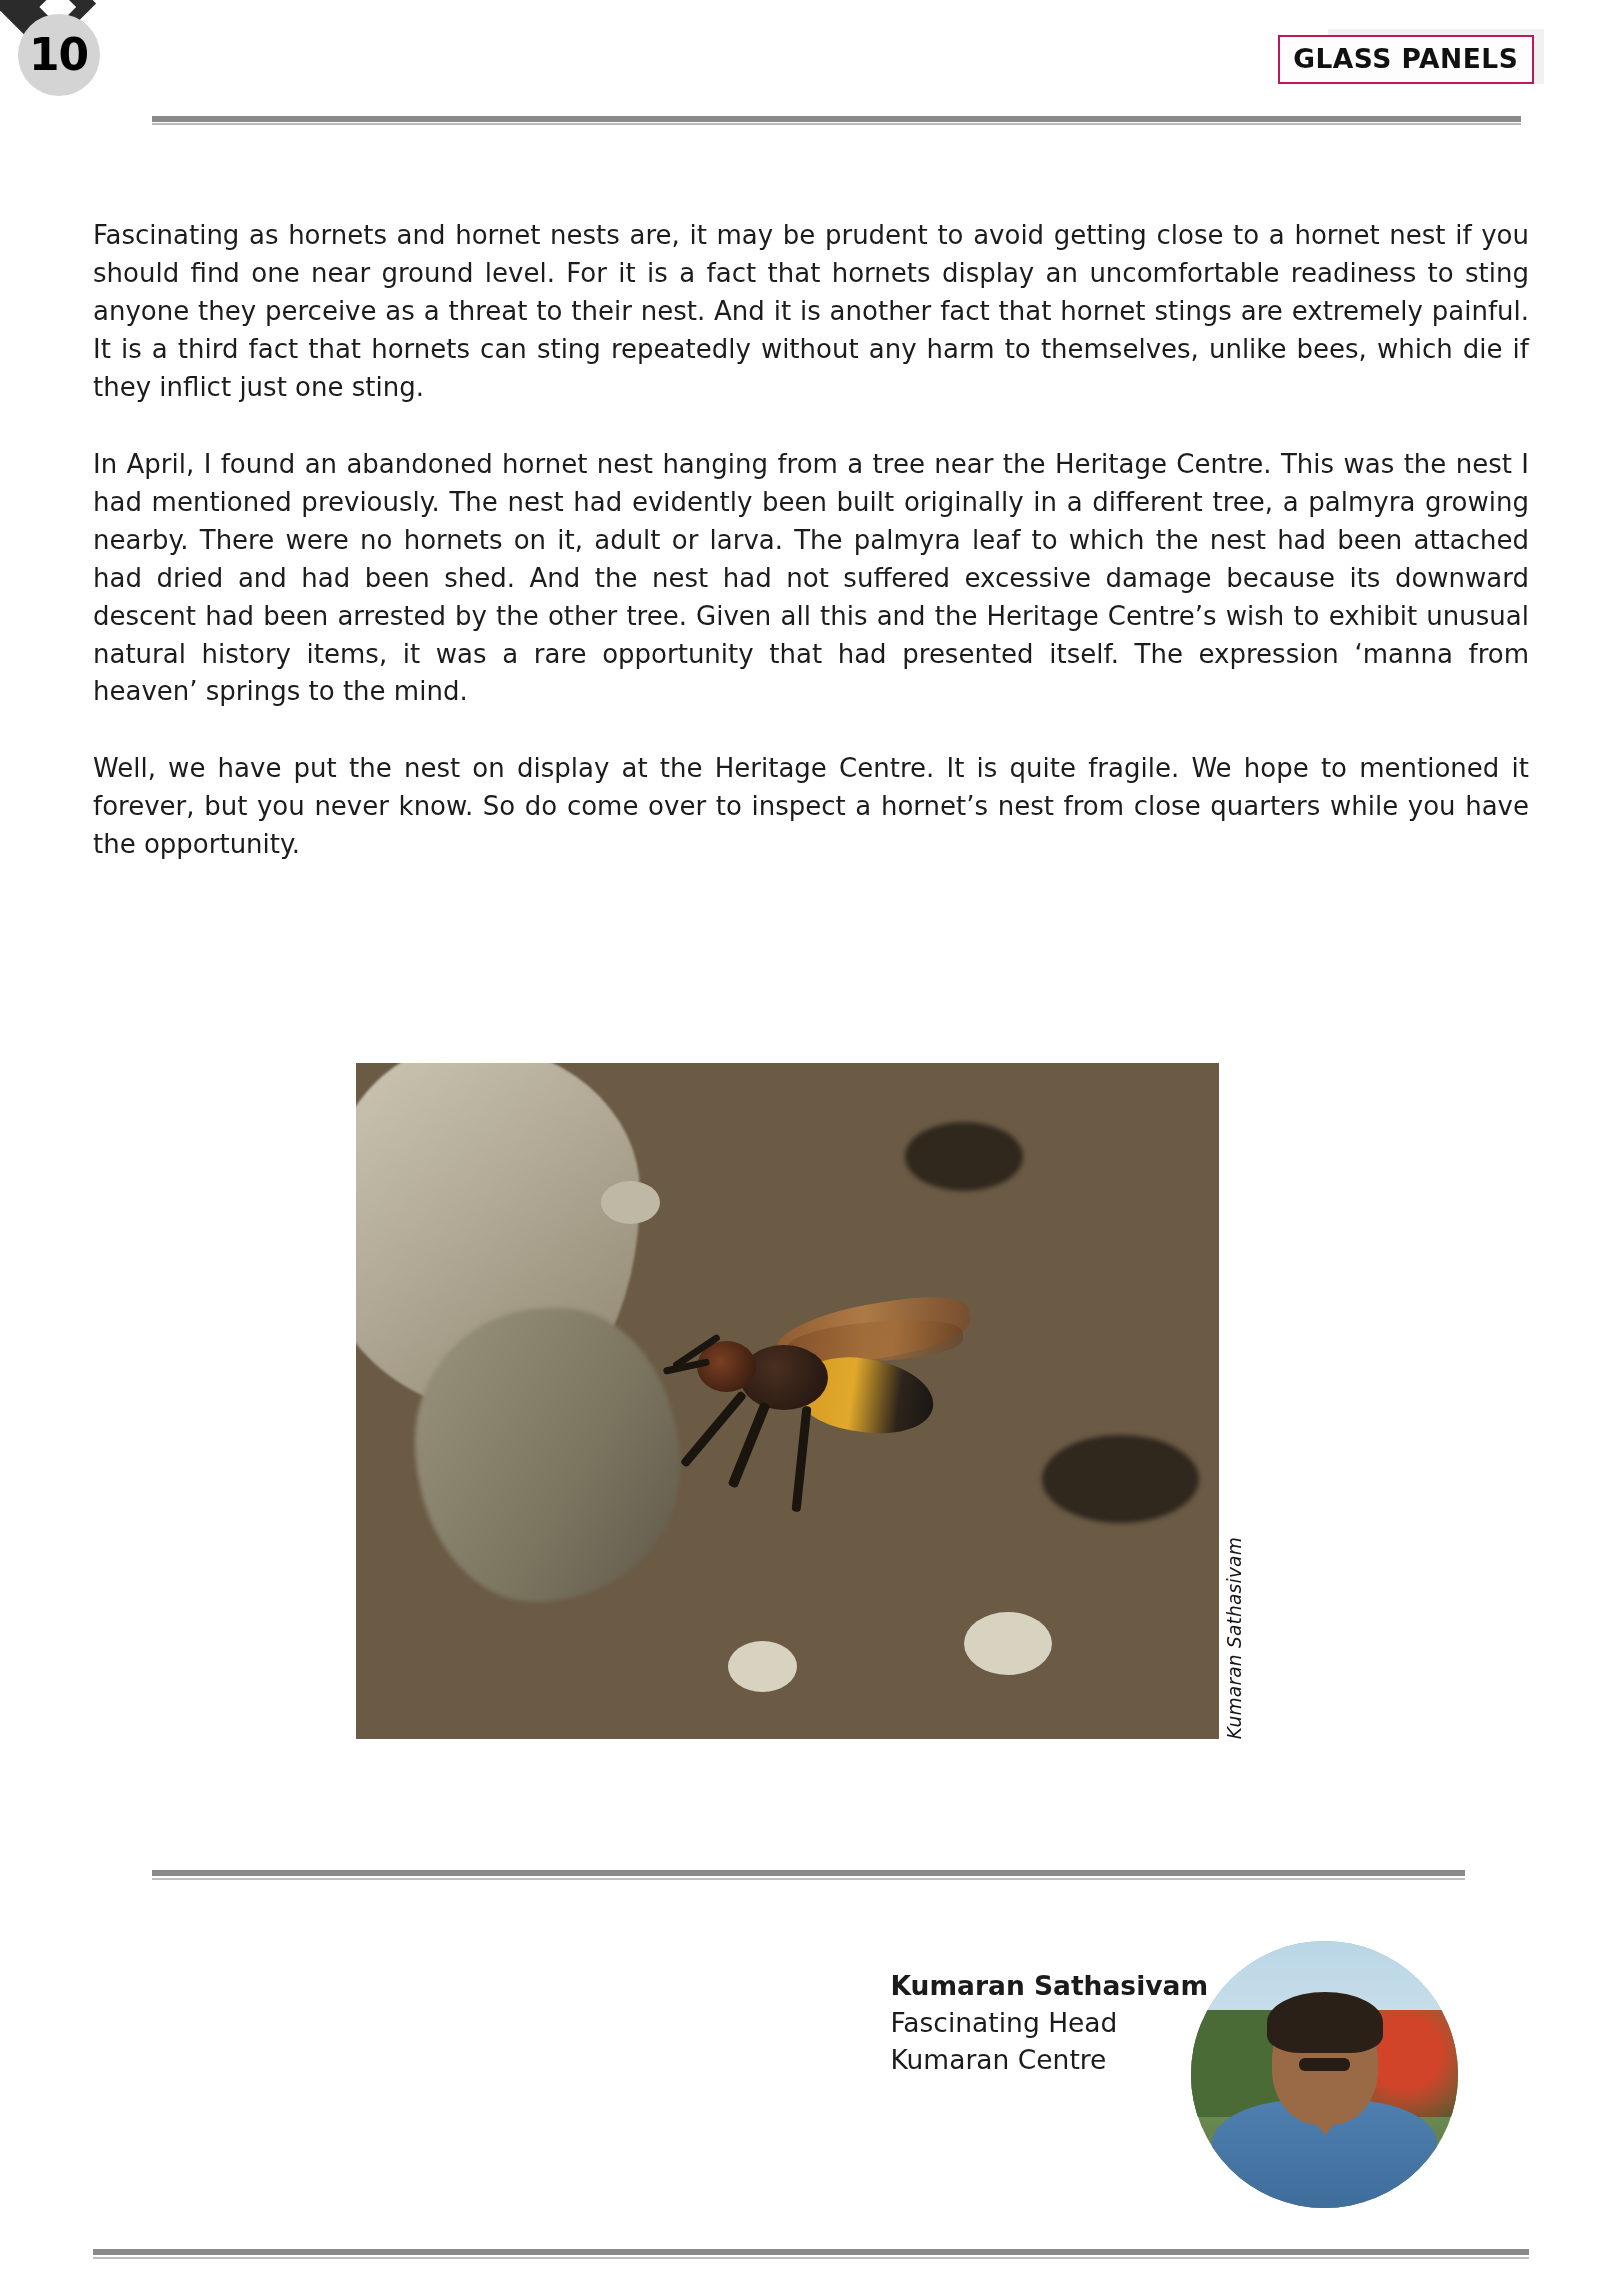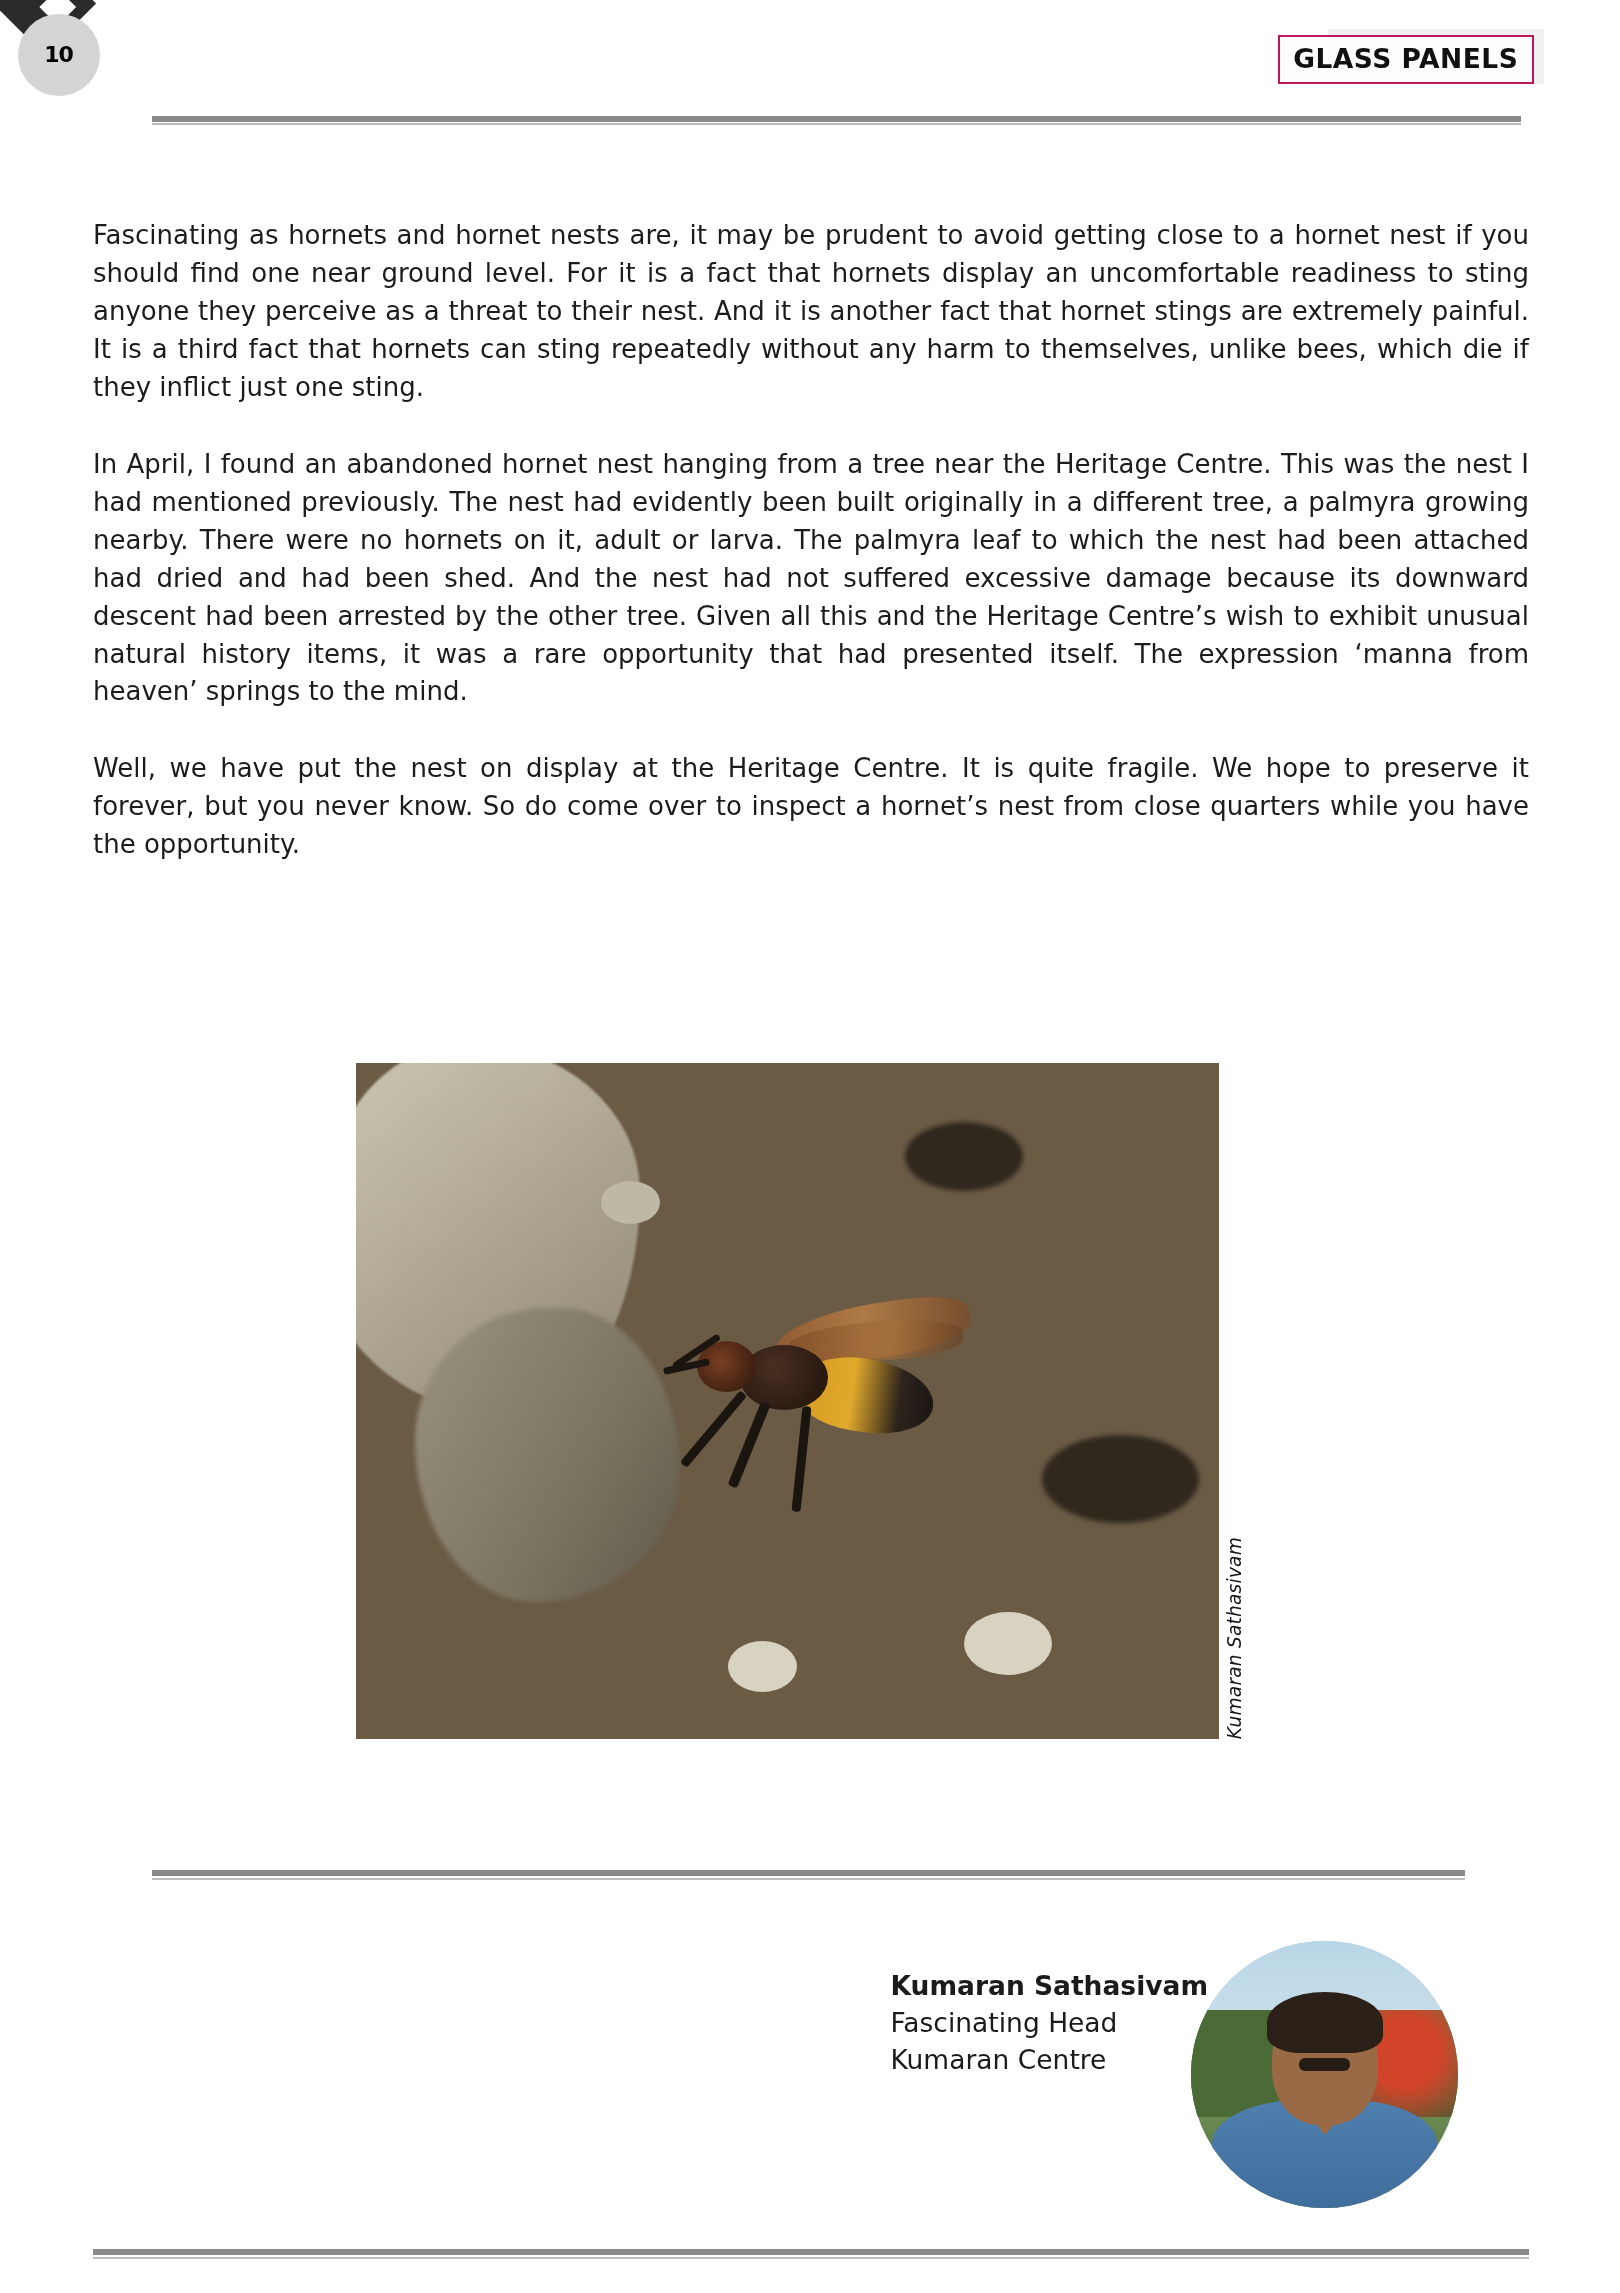--- a/index.html
+++ b/index.html
@@ -57,21 +57,21 @@
   .page-number-badge {
     position: absolute;
     left: 17.6px;
     top: 13.7px;
     width: 82px;
     height: 82px;
     border-radius: 50%;
     background: #d4d4d4;
     color: #000;
     font-weight: bold;
-    font-size: 22px;
+    font-size: 44px;
     display: flex;
     align-items: center;
     justify-content: center;
     letter-spacing: -1px;
   }
   .section-tag {
     position: absolute;
     right: 86px;
     top: 35px;
     border: 2px solid #be185d;
@@ -402,21 +402,21 @@
     <div class="page-number-badge">10</div>
     <div class="section-tag-shadow"></div>
     <div class="section-tag">GLASS PANELS</div>
     <div class="rule rule-top-thick"></div>
     <div class="rule rule-top-thin"></div>
   </div>
 
   <div class="content">
     <p class="body-par">Fascinating as hornets and hornet nests are, it may be prudent to avoid getting close to a hornet nest if you should find one near ground level. For it is a fact that hornets display an uncomfortable readiness to sting anyone they perceive as a threat to their nest. And it is another fact that hornet stings are extremely painful. It is a third fact that hornets can sting repeatedly without any harm to themselves, unlike bees, which die if they inflict just one sting.</p>
     <p class="body-par">In April, I found an abandoned hornet nest hanging from a tree near the Heritage Centre. This was the nest I had mentioned previously. The nest had evidently been built originally in a different tree, a palmyra growing nearby. There were no hornets on it, adult or larva. The palmyra leaf to which the nest had been attached had dried and had been shed. And the nest had not suffered excessive damage because its downward descent had been arrested by the other tree. Given all this and the Heritage Centre’s wish to exhibit unusual natural history items, it was a rare opportunity that had presented itself. The expression ‘manna from heaven’ springs to the mind.</p>
-    <p class="body-par">Well, we have put the nest on display at the Heritage Centre. It is quite fragile. We hope to preserve it forever, but you never know. So do come over to inspect a hornet’s nest from close quarters while you have the opportunity.</p>
+    <p class="body-par">Well, we have put the nest on display at the Heritage Centre. It is quite fragile. We hope to mentioned it forever, but you never know. So do come over to inspect a hornet’s nest from close quarters while you have the opportunity.</p>
   </div>
 
   <div class="figure">
     <div class="photo-wrap">
       <div class="photo">
         <div class="ground"></div>
         <div class="rock"></div>
         <div class="rock2"></div>
         <div class="dark-blob" style="left:549px; top:59px; width:118px; height:69px;"></div>
         <div class="dark-blob" style="left:686px; top:372px; width:157px; height:88px;"></div>

